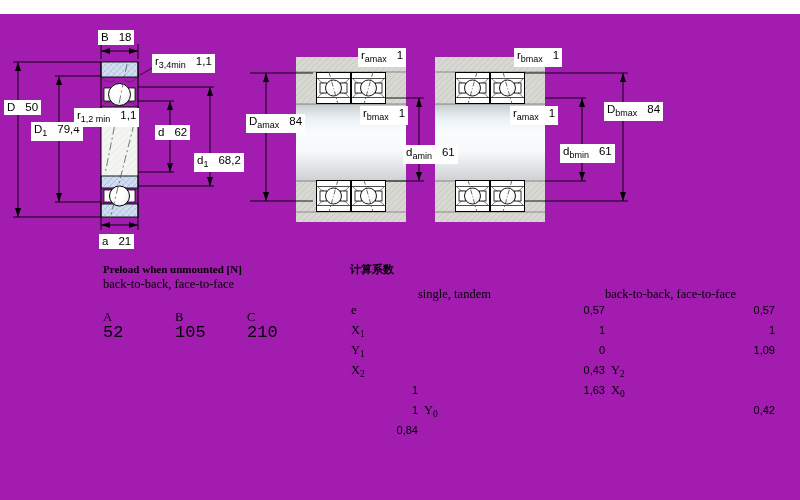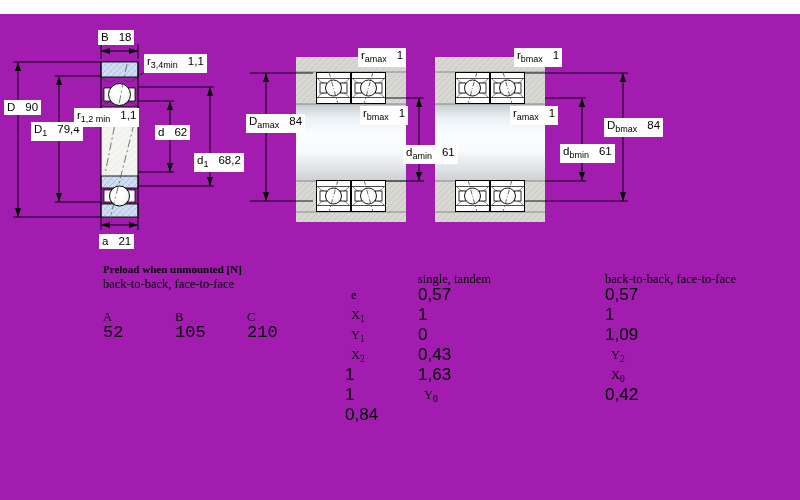--- a/index.html
+++ b/index.html
@@ -14,21 +14,21 @@
   .tbl{position:absolute;}
   .tbl-title{font-family:"Liberation Serif",serif;font-weight:bold;font-size:11px;line-height:15px;}
   .tbl-sub{font-family:"Liberation Serif",serif;font-size:12.5px;line-height:15px;}
   .preload-grid{display:grid;grid-template-columns:72px 72px 72px;margin-top:17px;}
   .preload-grid .hd{font-family:"Liberation Serif",serif;font-size:12.5px;line-height:16px;}
   .preload-grid .val{font-size:17px;line-height:16px;font-family:Liberation Mono, monospace;}
   .factors-grid{display:grid;grid-template-columns:73px 187px 170px;margin-top:9px;}
   .factors-grid .hd{font-family:"Liberation Serif",serif;font-size:12.5px;line-height:16px;}
   .factors-grid .lbl{font-family:"Liberation Serif",serif;font-size:12.5px;line-height:16px;padding-left:6px;}
   .factors-grid .lbl .sb{font-size:9.5px;vertical-align:-3px;}
-  .factors-grid .val{font-size:17px;line-height:16px;}
+  .factors-grid .val{font-size:11px;line-height:16px;text-align:right;}
   .f-title{margin-left:5px;}
 </style>
 </head>
 <body>
 
 <div class="canvas">
 
   <svg width="700" height="245" viewBox="0 0 700 245" xmlns="http://www.w3.org/2000/svg" xmlns:xlink="http://www.w3.org/1999/xlink">
     <defs>
       <pattern id="hb" patternUnits="userSpaceOnUse" width="6" height="6">
@@ -209,52 +209,53 @@
 
       <line x1="545" y1="84" x2="586" y2="84"></line>
         <line x1="545" y1="167" x2="586" y2="167"></line>
       <line x1="582" y1="84" x2="582" y2="167"></line>
       <polygon points="582,84 579,93 585,93" stroke="none" fill="#000"></polygon>
       <polygon points="582,167 579,158 585,158" stroke="none" fill="#000"></polygon>
     </g>
   </svg>
 
   <div class="dim" style="left:98px;top:16px"><span>B</span><span class="vl">18</span></div>
-  <div class="dim" style="left:144px;top:40px"><span>r</span><span class="sb">3,4min</span><span class="vl">1,1</span></div>
-  <div class="dim" style="left:4px;top:86px"><span>D</span><span class="vl">90</span></div>
+  <div class="dim" style="left:152px;top:40px"><span>r</span><span class="sb">3,4min</span><span class="vl">1,1</span></div>
+  <div class="dim" style="left:4px;top:86px"><span>D</span><span class="vl">50</span></div>
   <div class="dim" style="left:31px;top:108px"><span>D</span><span class="sb">1</span><span class="vl">79,4</span></div>
   <div class="dim" style="left:74px;top:94px"><span>r</span><span class="sb">1,2 min</span><span class="vl">1,1</span></div>
   <div class="dim" style="left:155px;top:111px"><span>d</span><span class="vl">62</span></div>
   <div class="dim" style="left:194px;top:139px"><span>d</span><span class="sb">1</span><span class="vl">68,2</span></div>
   <div class="dim" style="left:99px;top:220px"><span>a</span><span class="vl">21</span></div>
 
   <div class="dim" style="left:358px;top:34px"><span>r</span><span class="sb">amax</span><span class="vl">1</span></div>
   <div class="dim" style="left:360px;top:92px"><span>r</span><span class="sb">bmax</span><span class="vl">1</span></div>
   <div class="dim" style="left:246px;top:100px"><span>D</span><span class="sb">amax</span><span class="vl">84</span></div>
   <div class="dim" style="left:403px;top:131px"><span>d</span><span class="sb">amin</span><span class="vl">61</span></div>
 
   <div class="dim" style="left:514px;top:34px"><span>r</span><span class="sb">bmax</span><span class="vl">1</span></div>
   <div class="dim" style="left:510px;top:92px"><span>r</span><span class="sb">amax</span><span class="vl">1</span></div>
-  <div class="dim" style="left:604px;top:104px"><span>D</span><span class="sb">bmax</span><span class="vl">84</span></div>
+  <div class="dim" style="left:604px;top:88px"><span>D</span><span class="sb">bmax</span><span class="vl">84</span></div>
   <div class="dim" style="left:560px;top:130px"><span>d</span><span class="sb">bmin</span><span class="vl">61</span></div>
 
   <div class="tbl" style="left:103px;top:248px">
     <div class="tbl-title">Preload when unmounted [N]</div>
     <div class="tbl-sub">back-to-back, face-to-face</div>
     <div class="preload-grid">
       <div class="hd">A</div>
       <div class="hd">B</div>
       <div class="hd">C</div>
       <div class="val">52</div>
       <div class="val">105</div>
       <div class="val">210</div>
     </div>
   </div>
 
   <div class="tbl" style="left:345px;top:248px">
+    <div class="tbl-title f-title">计算系数</div>
     <div class="factors-grid">
       <div class="hd"></div>
       <div class="hd">single, tandem</div>
       <div class="hd">back-to-back, face-to-face</div>
 
       <div class="lbl"><span>e</span><span class="sb"></span></div>
       <div class="val">0,57</div>
       <div class="val">0,57</div>
 
       <div class="lbl"><span>X</span><span class="sb">1</span></div>

